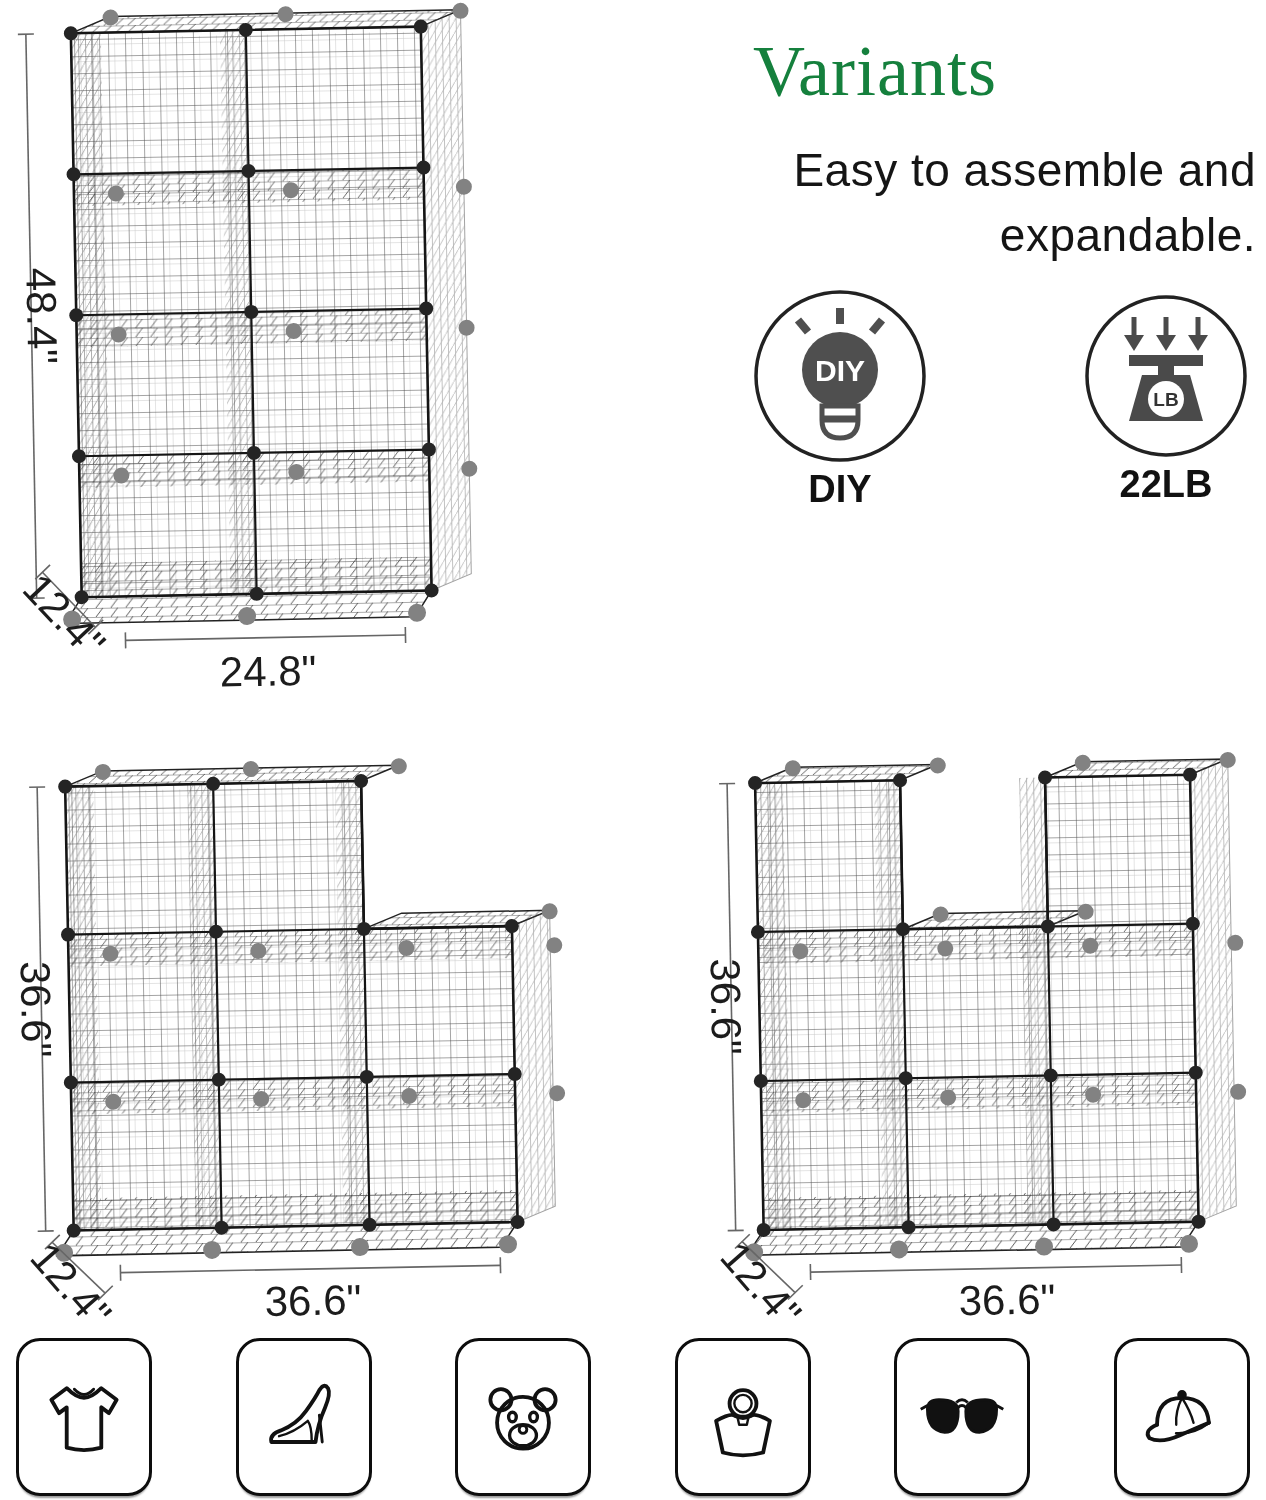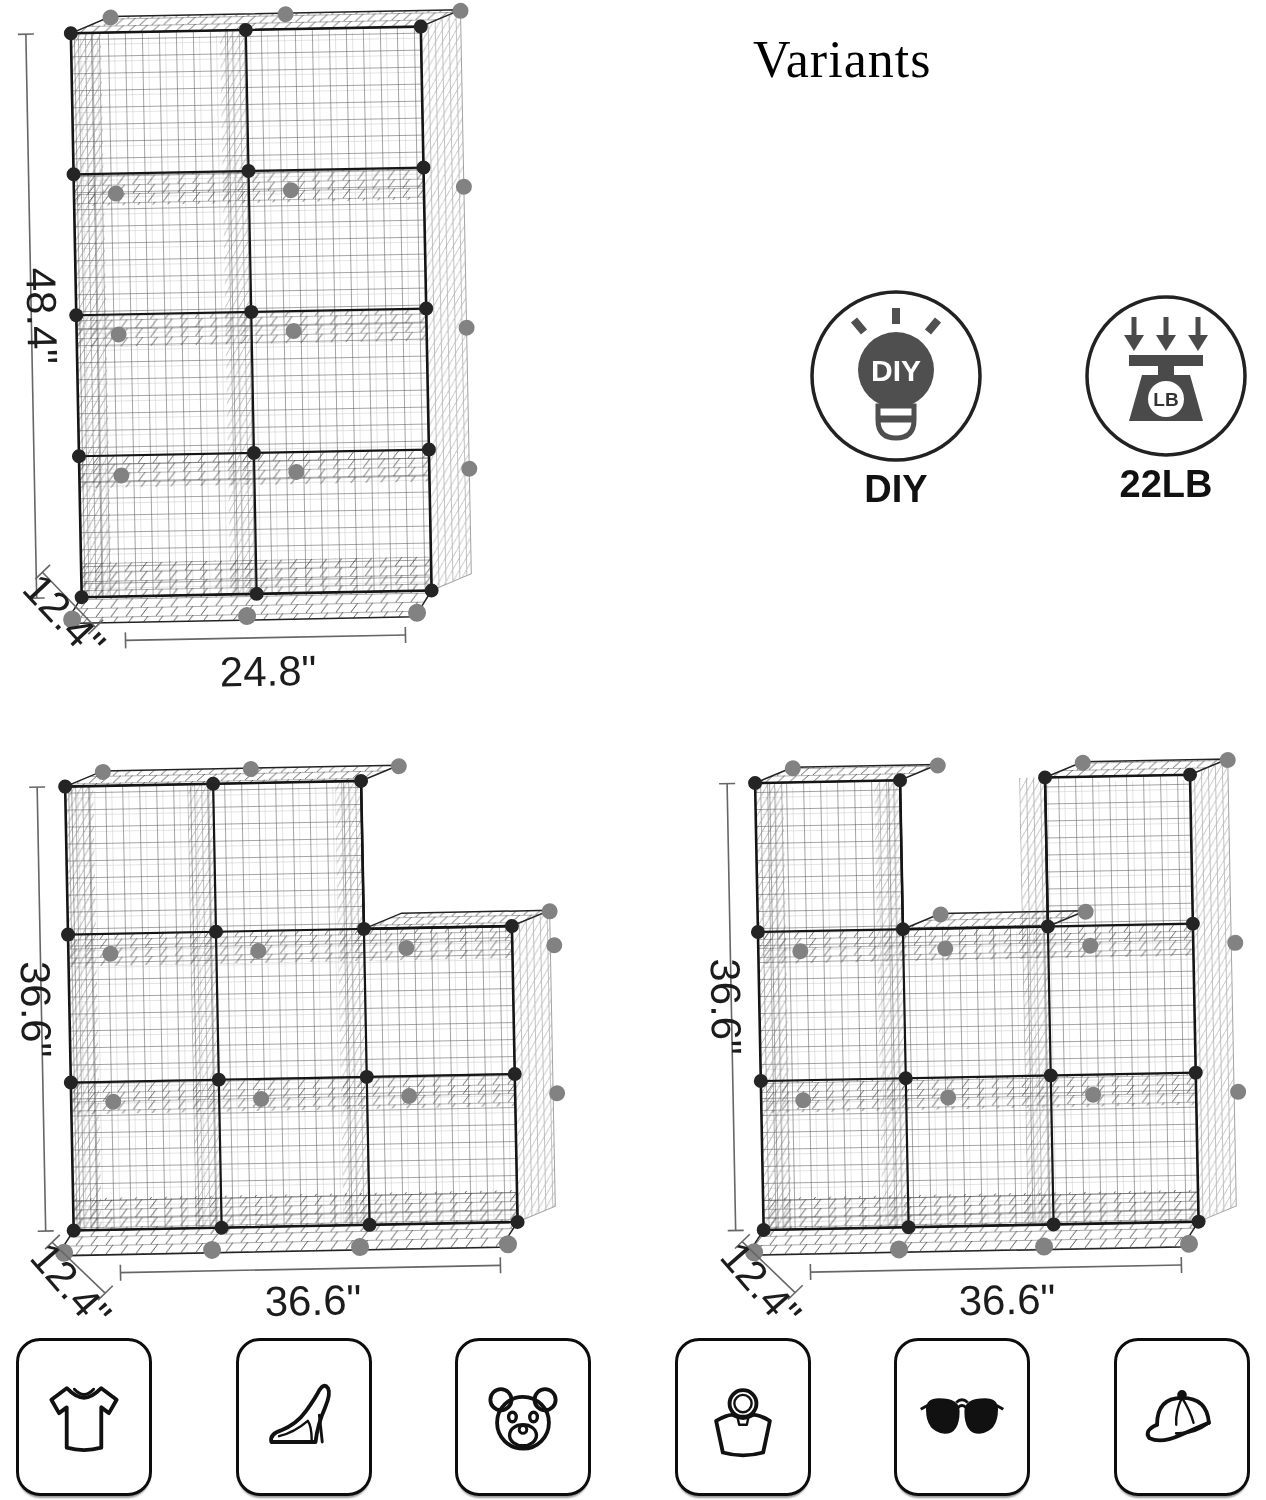--- a/index.html
+++ b/index.html
@@ -1,21 +1,21 @@
 <!DOCTYPE html>
 <html><head>
 <meta charset="utf-8">
 <style>
   html,body{margin:0;padding:0;}
   body{width:1266px;height:1500px;position:relative;background:#ffffff;overflow:hidden;
        font-family:"Liberation Sans",sans-serif;color:#1c1c1c;}
   .abs{position:absolute;}
   
   #title{left:753px;top:30px;width:505px;font-family:"Liberation Serif",serif;
-         font-size:52px;font-weight:400;color:#000000;letter-spacing:1px;}
+         font-size:72px;font-weight:400;color:#15803d;letter-spacing:1px;}
   #subtitle{left:646px;top:138px;width:610px;text-align:right;font-size:46px;
             line-height:1.42;color:#151515;letter-spacing:0.5px;}
   
   .badge-label{text-align:center;font-size:38px;font-weight:bold;color:#111;}
   
   #icon-row{left:0;top:1338px;width:1266px;height:158px;display:flex;
             justify-content:space-between;padding:0 16px;box-sizing:border-box;}
   .icon-box{width:130px;height:152px;border:3px solid #0d0d0d;border-radius:24px;
             display:flex;align-items:center;justify-content:center;background:#fff;
             box-shadow:0 4px 2px -2px rgba(0,0,0,.4);}
@@ -117,24 +117,25 @@
       <line x1="108" y1="628" x2="108" y2="644"></line>
       <line x1="388" y1="628" x2="388" y2="644"></line>
   </g>
   <text class="dim" transform="rotate(90 16 310)" x="16" y="310" text-anchor="middle">48.4"</text>
   <text class="dim" transform="translate(4,584) rotate(48)">12.4"</text>
   <text class="dim" x="250" y="684" text-anchor="middle">24.8"</text>
 </svg>
 
 <h1 class="abs" id="title" style="margin:0;">Variants</h1>
 <div class="abs" id="subtitle">
-  <br>
+  <span>Easy to assemble and</span><br>
+  <span>expandable.</span>
 </div>
 
-<div class="abs" style="left:808px;top:288px;width:176px;">
+<div class="abs" style="left:752px;top:288px;width:176px;">
   <svg width="176" height="176" viewBox="0 0 176 176">
     <circle cx="88" cy="88" r="84" fill="#fff" stroke="#222" stroke-width="3.5"></circle>
     <g stroke="#4f4f4f" stroke-width="8" stroke-linecap="butt">
       <line x1="46" y1="32" x2="56" y2="44"></line>
       <line x1="88" y1="20" x2="88" y2="36"></line>
       <line x1="130" y1="32" x2="120" y2="44"></line>
     </g>
     <circle cx="88" cy="82" r="38" fill="#4f4f4f"></circle>
     <text x="88" y="93" text-anchor="middle" font-size="30" font-weight="bold" fill="#ffffff">DIY</text>
     <path d="M70 118 L106 118 L106 132 Q106 150 88 150 Q70 150 70 132 Z" fill="#fff" stroke="#4f4f4f" stroke-width="5"></path>

